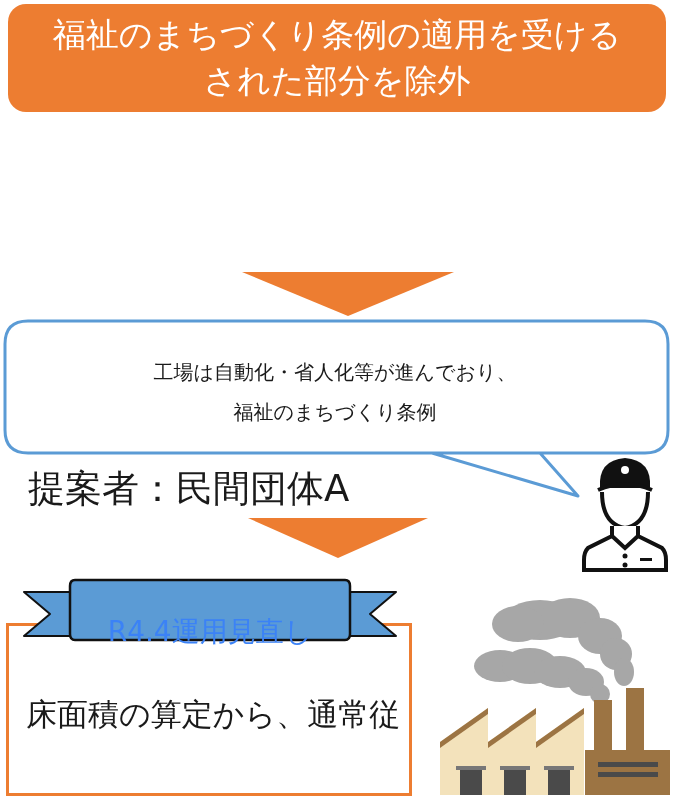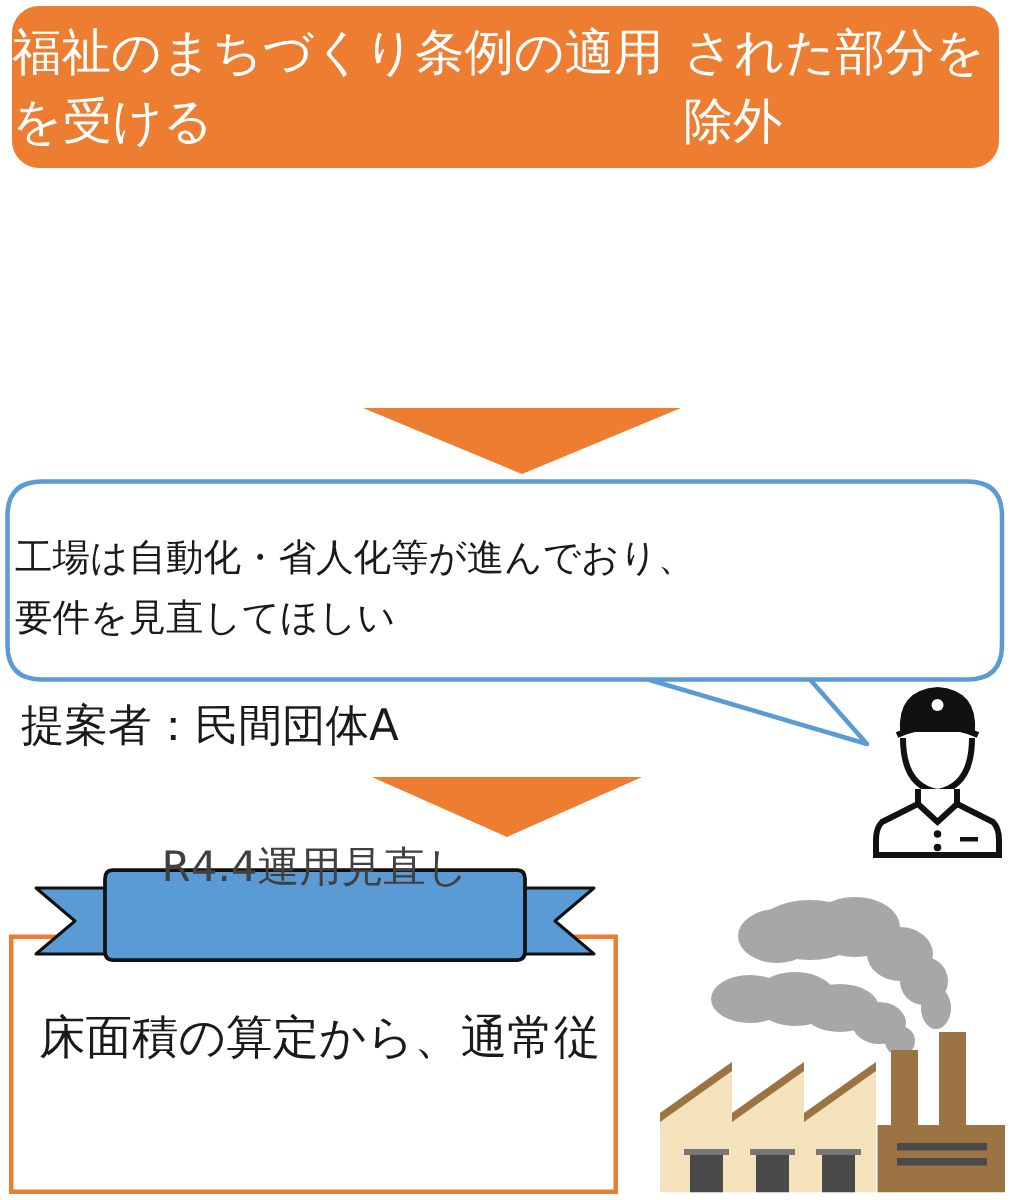--- a/index.html
+++ b/index.html
@@ -1,54 +1,54 @@
 <!DOCTYPE html>
 <html><head>
 <meta charset="utf-8">
 <style>
   html, body { margin:0; padding:0; background:#ffffff; }
   body { width:673px; height:800px; position:relative; overflow:hidden;
          font-family:"DejaVu Sans","Liberation Sans",sans-serif; color:#1a1a1a; }
   .title-box { position:absolute; left:8px; top:4px; width:658px; height:108px;
                background:#ED7D31; border-radius:18px; color:#fff;
-               display:flex; flex-direction:row; align-items:center; justify-content:flex-end;
+               display:flex; flex-direction:column; align-items:center; justify-content:center;
                font-size:33px; line-height:46px; letter-spacing:0px; }
   .intro { position:absolute; left:14px; top:142px; width:650px; font-size:30px; line-height:40px; letter-spacing:-0.5px; }
   .arrow { position:absolute; width:0; height:0; border-left:106px solid transparent; border-right:106px solid transparent; border-top:44px solid #ED7D31; }
   .arrow1 { left:242px; top:272px; }
   .arrow2 { left:248px; top:518px; border-left:90px solid transparent; border-right:90px solid transparent; border-top:40px solid #ED7D31; }
   .bubble-svg { position:absolute; left:0; top:318px; }
-  .bubble-text { position:absolute; left:10px; top:352px; width:650px; font-size:25px; line-height:40px; }
-  .proposer { position:absolute; left:14px; top:464px; font-size:29px; }
+  .bubble-text { position:absolute; left:10px; top:352px; width:650px; text-align:center; font-size:20px; line-height:40px; }
+  .proposer { position:absolute; left:28px; top:464px; font-size:37px; }
   .worker { position:absolute; left:582px; top:452px; }
   .result-box { position:absolute; left:6px; top:623px; width:400px; height:167px; border:3px solid #ED7D31; background:#fff; }
-  .result-text { position:absolute; left:26px; top:672px; width:380px; font-size:31px; line-height:40px; }
+  .result-text { position:absolute; left:26px; top:694px; width:380px; font-size:31px; line-height:40px; }
   .ribbon { position:absolute; left:20px; top:578px; }
-  .ribbon-label { position:absolute; left:75px; top:552px; width:270px; height:52px; color:#404040; font-size:28px; display:flex; align-items:center; justify-content:center; }
+  .ribbon-label { position:absolute; left:75px; top:606px; width:270px; height:52px; color:#3b82f6; font-size:28px; display:flex; align-items:center; justify-content:center; }
   .factory { position:absolute; left:430px; top:590px; }
 </style>
 </head>
 <body>
 
 <div class="title-box">
   <div>福祉のまちづくり条例の適用を受ける</div>
   <div>された部分を除外</div>
 </div>
 
 <div class="intro">
 </div>
 
 <div class="arrow arrow1"></div>
 
 <svg class="bubble-svg" width="673" height="190" viewBox="0 0 673 190">
   <path d="M28,3 H645 Q668,3 668,26 V112 Q668,135 645,135 H432 L578,178 L540,135 H28 Q5,135 5,112 V26 Q5,3 28,3 Z" fill="#ffffff" stroke="#5B9BD5" stroke-width="3" stroke-linejoin="round"></path>
 </svg>
 <div class="bubble-text">
   <div>工場は自動化・省人化等が進んでおり、</div>
-  <div>要件を見直してほしい</div>
+  <div>福祉のまちづくり条例</div>
 </div>
 
 <div class="proposer">提案者：民間団体A</div>
 
 <svg class="worker" width="86" height="120" viewBox="0 0 86 120">
   <path d="M18,36 Q16,8 43,6 Q70,8 68,36 Z" fill="#111"></path>
   <circle cx="43" cy="18" r="4" fill="#fff"></circle>
   <path d="M16,38 Q43,26 70,38" fill="none" stroke="#111" stroke-width="4"></path>
   <path d="M20,40 Q20,72 43,76 Q66,72 66,40" fill="#fff" stroke="#111" stroke-width="4"></path>
   <path d="M30,74 V84 L6,96 Q2,100 2,108 V118 H84 V108 Q84,100 80,96 L56,84 V74" fill="#fff" stroke="#111" stroke-width="4"></path>

